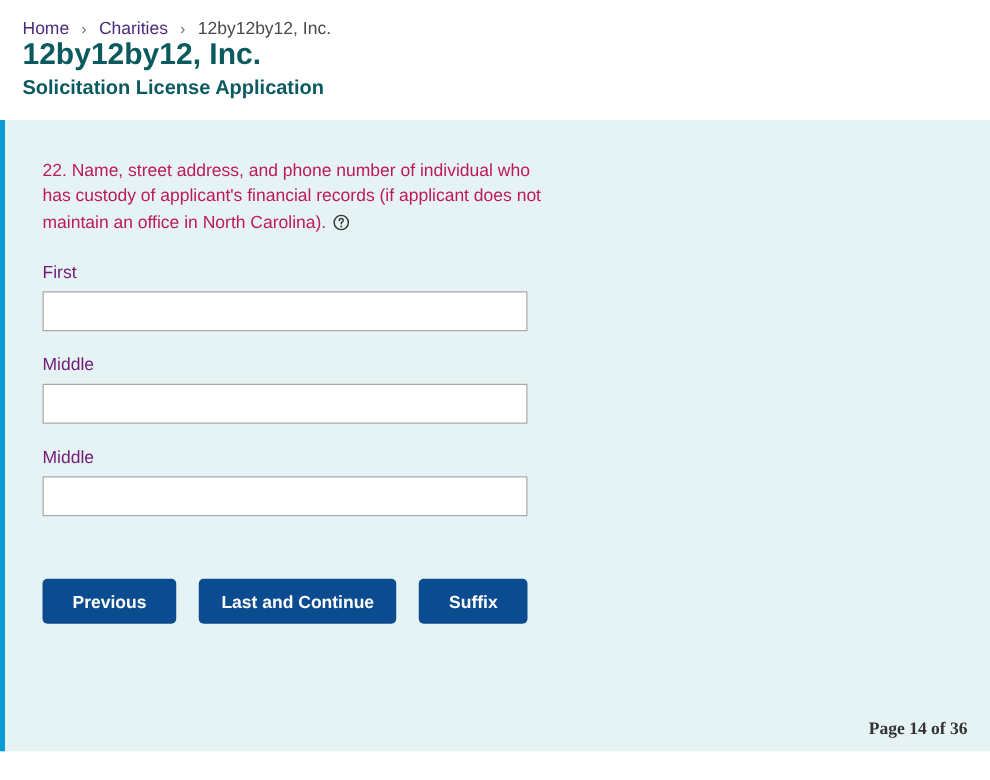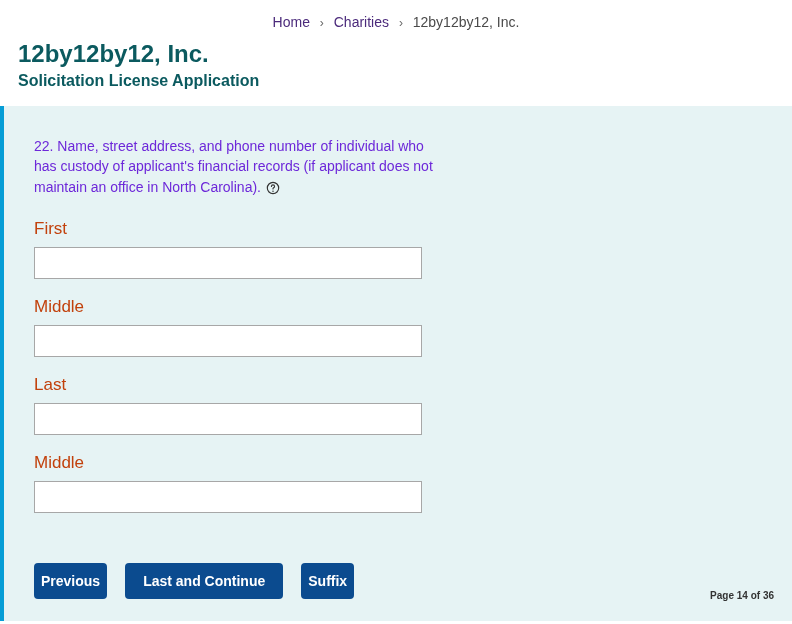--- a/index.html
+++ b/index.html
@@ -9,22 +9,21 @@
     font-family: "Segoe UI", "Helvetica Neue", Arial, sans-serif;
     background: #ffffff;
     color: #2e2e2e;
   }
   .page {
     padding: 14px 18px 0 18px;
   }
   .breadcrumb {
     font-size: 14px;
     color: #4b2a7b;
-    margin-bottom: 10px;
-    text-align: center;
+    margin-bottom: 0;
   }
   .breadcrumb .link { color: #4b2a7b; cursor: pointer; }
   .breadcrumb .sep { color: #6a6a6a; margin: 0 6px; font-size: 12px; display:inline-block;}
   .breadcrumb .current { color: #4a4a4a; }
   h1.title {
     font-size: 24px;
     font-weight: 700;
     color: #0b5a5f;
     margin-bottom: 4px;
   }
@@ -37,37 +36,37 @@
   .panel-wrap { padding: 0; }
   .panel {
     border-left: 4px solid #069dd6;
     background: #e6f3f4;
     padding: 30px 30px 22px 30px;
     position: relative;
     min-height: 505px;
   }
   .question {
     font-size: 14px;
-    color: #6d28d9;
+    color: #be185d;
     max-width: 400px;
     line-height: 1.45;
     margin-bottom: 22px;
   }
   .help-icon {
     display: inline-block;
     vertical-align: middle;
     margin-left: 1px;
     color: #333;
     cursor: pointer;
   }
   .help-icon svg { display:block; }
   .field-group { margin-bottom: 18px; }
   .field-label {
-    font-size: 17px;
-    color: #c2410c;
+    font-size: 14px;
+    color: #701a75;
     display: block;
     margin-bottom: 8px;
   }
   .text-input {
     width: 388px;
     height: 32px;
     border: 1px solid #a7a7a7;
     background: #ffffff;
     font-size: 14px;
     padding: 4px 8px;
@@ -76,32 +75,33 @@
     margin-top: 50px;
     display: flex;
     gap: 18px;
   }
   .btn {
     background: #0b4b8f;
     color: #ffffff;
     border: none;
     font-size: 14px;
     font-weight: 600;
-    padding: 10px 7px;
+    padding: 10px 24px;
     border-radius: 4px;
     cursor: pointer;
   }
   .btn.wide { padding-left: 18px; padding-right: 18px; }
   .page-indicator {
     position: absolute;
     right: 18px;
-    bottom: 20px;
-    font-size: 10px;
+    bottom: 9px;
+    font-size: 14px;
     font-weight: 700;
     color: #333;
+    font-family: Liberation Serif, serif;
   }
 </style>
 </head>
 <body>
 
 <div class="page">
   <nav class="breadcrumb">
     <span class="link">Home</span>
     <span class="sep">›</span>
     <span class="link">Charities</span>
@@ -130,24 +130,20 @@
     <div class="field-group">
       <label class="field-label">First</label>
       <input type="text" class="text-input" value="" style="">
     </div>
 
     <div class="field-group">
       <label class="field-label">Middle</label>
       <input type="text" class="text-input" value="" style="">
     </div>
 
-    <div class="field-group">
-      <label class="field-label">Last</label>
-      <input type="text" class="text-input" value="" style="">
-    </div>
 
     <div class="field-group">
       <label class="field-label">Middle</label>
       <input type="text" class="text-input" value="" style="">
     </div>
 
     <div class="btn-row">
       <button class="btn">Previous</button>
       <button class="btn wide">Last and Continue</button>
       <button class="btn">Suffix</button>

